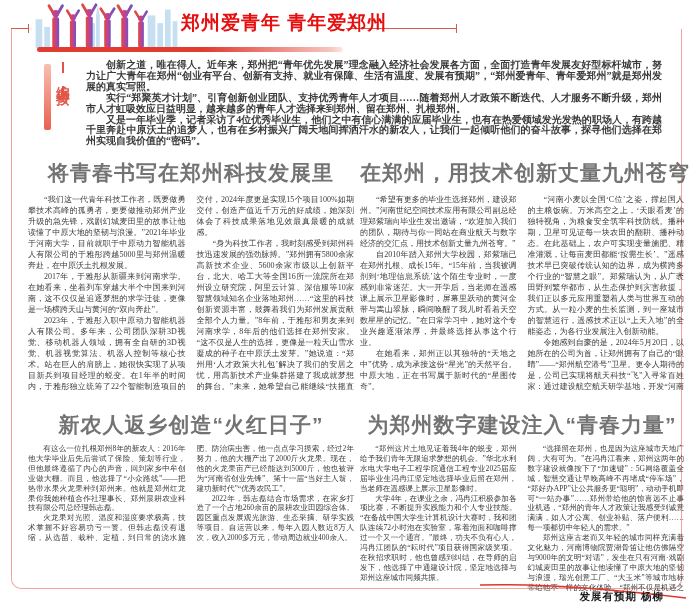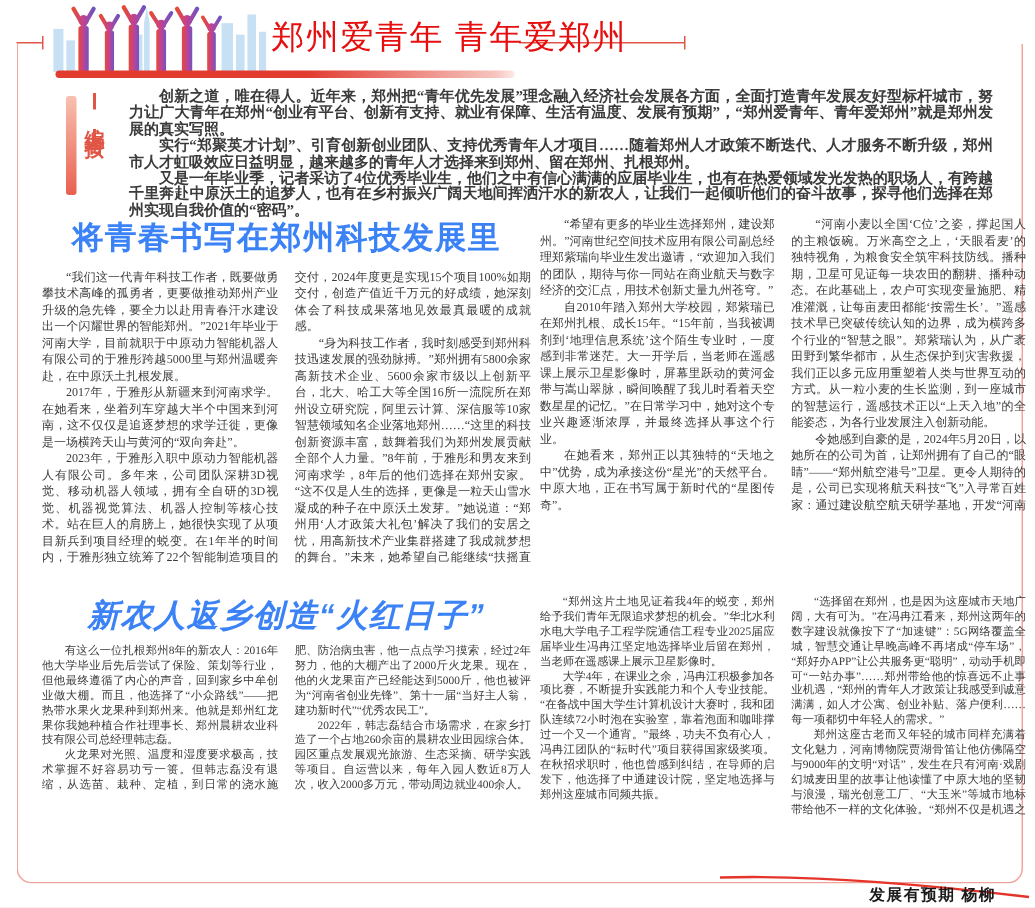--- a/index.html
+++ b/index.html
@@ -10,44 +10,44 @@
   .frame{position:absolute;left:11px;top:29px;right:8px;bottom:16px;
          border:1.5px solid #f2a49c;border-top:none;border-radius:0 0 10px 10px;}
   .mark-left{position:absolute;left:11px;top:28px;width:17px;height:0;border-top:1.6px solid #e0574a;}
   .mark-left::after{content:"";position:absolute;right:-1px;top:-5px;height:9px;border-left:1.6px solid #e0574a;}
   .mark-right{position:absolute;left:346px;top:28px;width:110px;height:0;border-top:1.6px solid #e0574a;}
   .mark-right::after{content:"";position:absolute;right:-1px;top:-5px;height:9px;border-left:1.6px solid #e0574a;}
 
   
   .crowd{position:absolute;left:33px;top:2px;width:147px;height:46px;}
   .page-title{position:absolute;left:181px;top:10px;font-family:"Liberation Sans",sans-serif;
-              font-weight:normal;font-size:22px;letter-spacing:1px;color:#e60f0f;white-space:nowrap;}
+              font-weight:bold;font-size:19px;letter-spacing:1px;color:#e60f0f;white-space:nowrap;}
   .title-bar{position:absolute;left:37px;top:47px;width:306px;height:5px;border-radius:3px;
              background:linear-gradient(to right,#e23c31 55%,#f6c5bf 96%,#fde9e6);}
 
   
   .ed-col{position:absolute;left:56px;top:60px;display:flex;flex-direction:column;align-items:center;}
   .vdash{width:1.5px;height:11px;background:#e05545;margin:2px 0;}
   .ed-label{writing-mode:vertical-rl;font-family:"Liberation Sans",sans-serif;font-weight:bold;
             font-size:13.5px;color:#e05545;letter-spacing:3px;line-height:1;}
   .ed-ribbon{position:absolute;left:44px;top:64px;width:7px;height:66px;
              background:linear-gradient(#f8c0b0,#e9604f);border-radius:2px;}
 
   .intro{position:absolute;left:86px;top:60px;width:576px;font-size:10px;line-height:10.9px;
          color:#3b3b3b;text-align:justify;font-weight:bold;}
   .intro p{margin:0;text-indent:2em;word-break:break-all;}
 
   
   .article{position:absolute;}
-  .article h2{margin:0 0 7px 0;text-align:center;font-family:"Liberation Sans",sans-serif;
-              font-weight:bold;color:#3b82f6;font-size:21px;letter-spacing:1px;white-space:nowrap;}
+  .article h2{margin:15px 0 7px 0;text-align:center;font-family:"Liberation Sans",sans-serif;
+              font-weight:bold;color:#737373;font-size:21px;letter-spacing:1px;white-space:nowrap;}
   .cols{column-count:2;column-gap:11px;text-align:justify;color:#3b3b3b;overflow:hidden;}
   .cols p{margin:0;text-indent:2em;word-break:break-all;}
   .r1 .cols{font-size:8px;line-height:11px;height:208px;}
-  .r2 h2{margin-bottom:5px;font-style:italic;}
+  .r2 h2{margin-bottom:5px;}
   .r2 .cols{font-size:7.6px;line-height:9.9px;height:158px;}
   #art1{left:28px;top:144px;width:326px;}
   #art2{left:360px;top:144px;width:324px;}
   #art3{left:28px;top:396px;width:326px;}
   #art4{left:360px;top:396px;width:324px;}
 
   
   .swoosh{position:absolute;left:478px;top:582px;width:210px;height:20px;}
   .credit{position:absolute;right:26px;top:590px;font-family:"Liberation Sans",sans-serif;
           font-weight:bold;font-size:10.5px;color:#1a1a1a;letter-spacing:1px;}
@@ -125,47 +125,49 @@
 
   <div class="intro">
       <p>创新之道，唯在得人。近年来，郑州把“青年优先发展”理念融入经济社会发展各方面，全面打造青年发展友好型标杆城市，努力让广大青年在郑州“创业有平台、创新有支持、就业有保障、生活有温度、发展有预期”，“郑州爱青年、青年爱郑州”就是郑州发展的真实写照。</p>
       <p>实行“郑聚英才计划”、引育创新创业团队、支持优秀青年人才项目……随着郑州人才政策不断迭代、人才服务不断升级，郑州市人才虹吸效应日益明显，越来越多的青年人才选择来到郑州、留在郑州、扎根郑州。</p>
       <p>又是一年毕业季，记者采访了4位优秀毕业生，他们之中有信心满满的应届毕业生，也有在热爱领域发光发热的职场人，有跨越千里奔赴中原沃土的追梦人，也有在乡村振兴广阔天地间挥洒汗水的新农人，让我们一起倾听他们的奋斗故事，探寻他们选择在郑州实现自我价值的“密码”。</p>
     </div>
 
   <section id="art1" class="article r1">
     <h2>将青春书写在郑州科技发展里</h2>
     <div class="cols">
-        <p>“我们这一代青年科技工作者，既要做勇攀技术高峰的孤勇者，更要做推动郑州产业升级的急先锋，要全力以赴用青春汗水建设出一个闪耀世界的智能郑州。”2021年毕业于河南大学，目前就职于中原动力智能机器人有限公司的于雅彤跨越5000里与郑州温暖奔赴，在中原沃土扎根发展。</p>
+        <p>“我们这一代青年科技工作者，既要做勇攀技术高峰的孤勇者，更要做推动郑州产业升级的急先锋，戏剧幻城麦田里的故事让他读懂了中原大地的坚韧与浪漫。”2021年毕业于河南大学，目前就职于中原动力智能机器人有限公司的于雅彤跨越5000里与郑州温暖奔赴，在中原沃土扎根发展。</p>
         <p>2017年，于雅彤从新疆来到河南求学。在她看来，坐着列车穿越大半个中国来到河南，这不仅仅是追逐梦想的求学迁徙，更像是一场横跨天山与黄河的“双向奔赴”。</p>
         <p>2023年，于雅彤入职中原动力智能机器人有限公司。多年来，公司团队深耕3D视觉、移动机器人领域，拥有全自研的3D视觉、机器视觉算法、机器人控制等核心技术。站在巨人的肩膀上，她很快实现了从项目新兵到项目经理的蜕变。在1年半的时间内，于雅彤独立统筹了22个智能制造项目的交付，2024年度更是实现15个项目100%如期交付，创造产值近千万元的好成绩，她深刻体会了科技成果落地见效最真最暖的成就感。</p>
         <p>“身为科技工作者，我时刻感受到郑州科技迅速发展的强劲脉搏。”郑州拥有5800余家高新技术企业、5600余家市级以上创新平台，北大、哈工大等全国16所一流院所在郑州设立研究院，阿里云计算、深信服等10家智慧领域知名企业落地郑州……“这里的科技创新资源丰富，鼓舞着我们为郑州发展贡献全部个人力量。”8年前，于雅彤和男友来到河南求学，8年后的他们选择在郑州安家。“这不仅是人生的选择，更像是一粒天山雪水凝成的种子在中原沃土发芽。”她说道：“郑州用‘人才政策大礼包’解决了我们的安居之忧，用高新技术产业集群搭建了我成就梦想的舞台。”未来，她希望自己能继续“扶摇直上九万里”，在中原大地看到更多科技成果落地。</p>
       </div>
   </section>
 
   <section id="art2" class="article r1">
+    <h2>在郑州，用技术创新丈量九州苍穹</h2>
     <div class="cols">
         <p>“希望有更多的毕业生选择郑州，建设郑州。”河南世纪空间技术应用有限公司副总经理郑紫瑞向毕业生发出邀请，“欢迎加入我们的团队，期待与你一同站在商业航天与数字经济的交汇点，用技术创新丈量九州苍穹。”</p>
         <p>自2010年踏入郑州大学校园，郑紫瑞已在郑州扎根、成长15年。“15年前，当我被调剂到‘地理信息系统’这个陌生专业时，一度感到非常迷茫。大一开学后，当老师在遥感课上展示卫星影像时，屏幕里跃动的黄河金带与嵩山翠脉，瞬间唤醒了我儿时看着天空数星星的记忆。”在日常学习中，她对这个专业兴趣逐渐浓厚，并最终选择从事这个行业。</p>
         <p>在她看来，郑州正以其独特的“天地之中”优势，成为承接这份“星光”的天然平台。中原大地，正在书写属于新时代的“星图传奇”。</p>
         <p>“河南小麦以全国‘C位’之姿，撑起国人的主粮饭碗。万米高空之上，‘天眼看麦’的独特视角，为粮食安全筑牢科技防线。播种期，卫星可见证每一块农田的翻耕、播种动态。在此基础上，农户可实现变量施肥、精准灌溉，让每亩麦田都能‘按需生长’。”遥感技术早已突破传统认知的边界，成为横跨多个行业的“智慧之眼”。郑紫瑞认为，从广袤田野到繁华都市，从生态保护到灾害救援，我们正以多元应用重塑着人类与世界互动的方式。从一粒小麦的生长监测，到一座城市的智慧运行，遥感技术正以“上天入地”的全能姿态，为各行业发展注入创新动能。</p>
         <p>令她感到自豪的是，2024年5月20日，以她所在的公司为首，让郑州拥有了自己的“眼睛”——“郑州航空港号”卫星。更令人期待的是，公司已实现将航天科技“飞”入寻常百姓家：通过建设航空航天研学基地，开发“河南人自己的航天课堂”，让孩子们在观测卫星过境、解读遥感影像的过程中，触摸星辰大海的浪漫。</p>
       </div>
   </section>
 
   <section id="art3" class="article r2">
     <h2>新农人返乡创造“火红日子”</h2>
     <div class="cols">
         <p>有这么一位扎根郑州8年的新农人：2016年他大学毕业后先后尝试了保险、策划等行业，但他最终遵循了内心的声音，回到家乡中牟创业做大棚。而且，他选择了“小众路线”——把热带水果火龙果种到郑州来。他就是郑州红龙果你我她种植合作社理事长、郑州晨耕农业科技有限公司总经理韩志磊。</p>
         <p>火龙果对光照、温度和湿度要求极高，技术掌握不好容易功亏一篑。但韩志磊没有退缩，从选苗、栽种、定植，到日常的浇水施肥、防治病虫害，他一点点学习摸索，经过2年努力，他的大棚产出了2000斤火龙果。现在，他的火龙果亩产已经能达到5000斤，他也被评为“河南省创业先锋”、第十一届“当好主人翁，建功新时代”“优秀农民工”。</p>
         <p>2022年，韩志磊结合市场需求，在家乡打造了一个占地260余亩的晨耕农业田园综合体。园区重点发展观光旅游、生态采摘、研学实践等项目。自运营以来，每年入园人数近8万人次，收入2000多万元，带动周边就业400余人。</p>
       </div>
   </section>
 
   <section id="art4" class="article r2">
+    <h2>为郑州数字建设注入“青春力量”</h2>
     <div class="cols">
         <p>“郑州这片土地见证着我4年的蜕变，郑州给予我们青年无限追求梦想的机会。”华北水利水电大学电子工程学院通信工程专业2025届应届毕业生冯冉江坚定地选择毕业后留在郑州，当老师在遥感课上展示卫星影像时。</p>
         <p>大学4年，在课业之余，冯冉江积极参加各项比赛，不断提升实践能力和个人专业技能。“在备战中国大学生计算机设计大赛时，我和团队连续72小时泡在实验室，靠着泡面和咖啡撑过一个又一个通宵。”最终，功夫不负有心人，冯冉江团队的“耘时代”项目获得国家级奖项。在秋招求职时，他也曾感到纠结，在导师的启发下，他选择了中通建设计院，坚定地选择与郑州这座城市同频共振。</p>
         <p>“选择留在郑州，也是因为这座城市天地广阔，大有可为。”在冯冉江看来，郑州这两年的数字建设就像按下了“加速键”：5G网络覆盖全城，智慧交通让早晚高峰不再堵成“停车场”，“郑好办APP”让公共服务更“聪明”，动动手机即可“一站办事”……郑州带给他的惊喜远不止事业机遇，“郑州的青年人才政策让我感受到诚意满满，如人才公寓、创业补贴、落户便利……每一项都切中年轻人的需求。”</p>
         <p>郑州这座古老而又年轻的城市同样充满着文化魅力，河南博物院贾湖骨笛让他仿佛隔空与9000年的文明“对话”，发生在只有河南·戏剧幻城麦田里的故事让他读懂了中原大地的坚韧与浪漫，瑞光创意工厂、“大玉米”等城市地标带给他不一样的文化体验。“郑州不仅是机遇之城，更是一座会拥抱年轻人的城市，这里有政府诚意满满的支持，有中原文脉滋养的厚重底蕴，有充满烟火气的文创街区，更有无数和我们一样，愿意用青春浇筑城市未来的伙伴。”冯冉江期待着与所有选择郑州的同学并肩前行，开启人生新的篇章。</p>
       </div>
   </section>
 
   <svg class="swoosh" viewBox="0 0 210 20">
     <path d="M2,3 C70,1 150,9 208,16" fill="none" stroke="#e5352a" stroke-width="1.6"></path>

